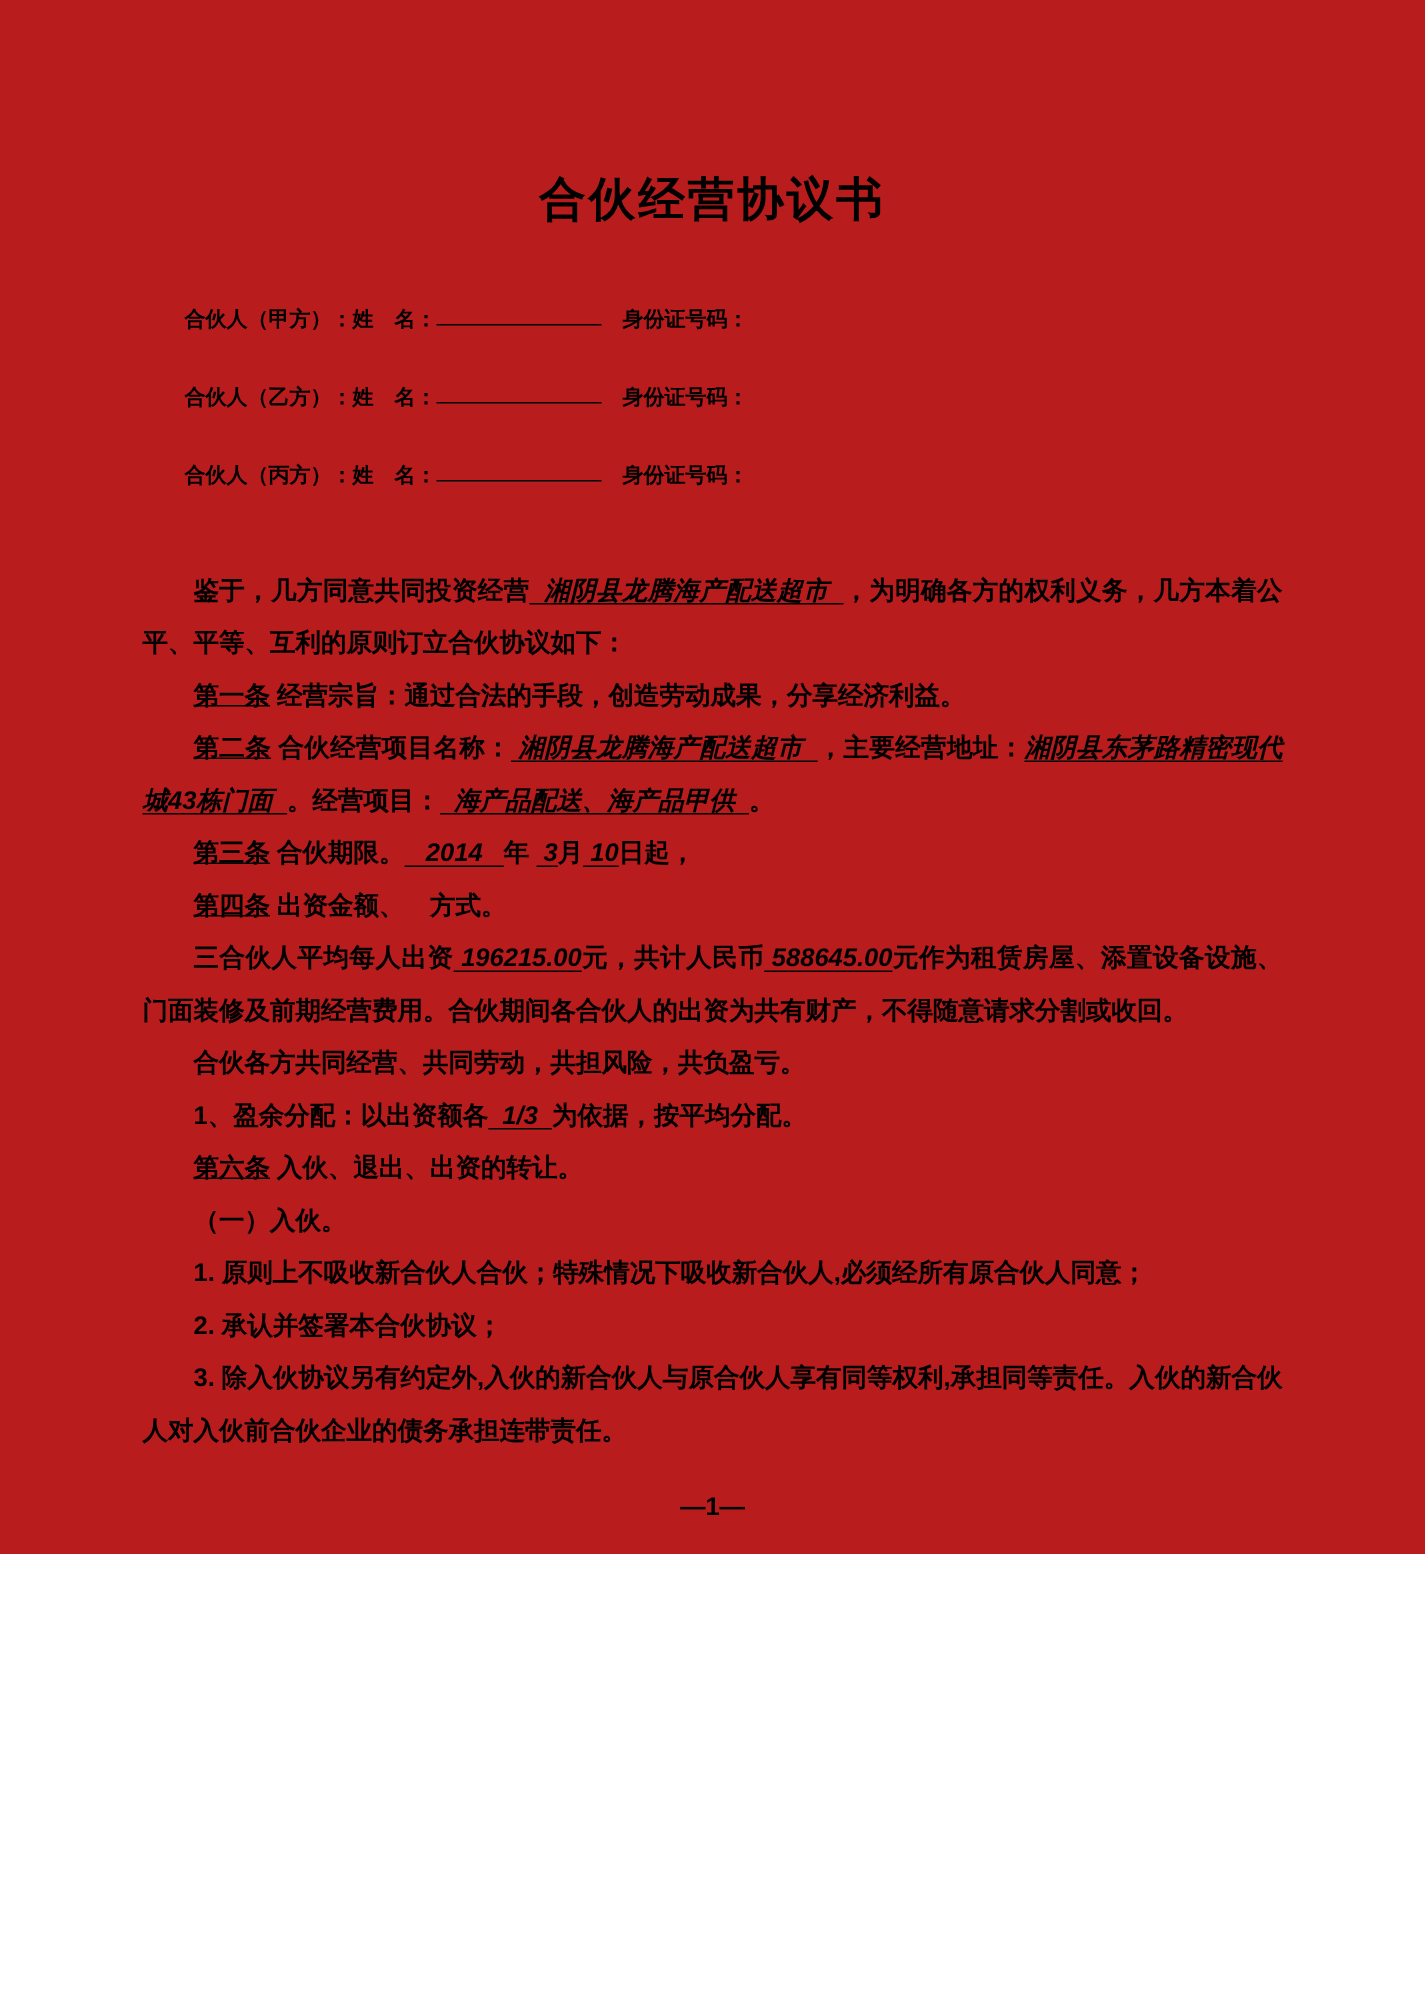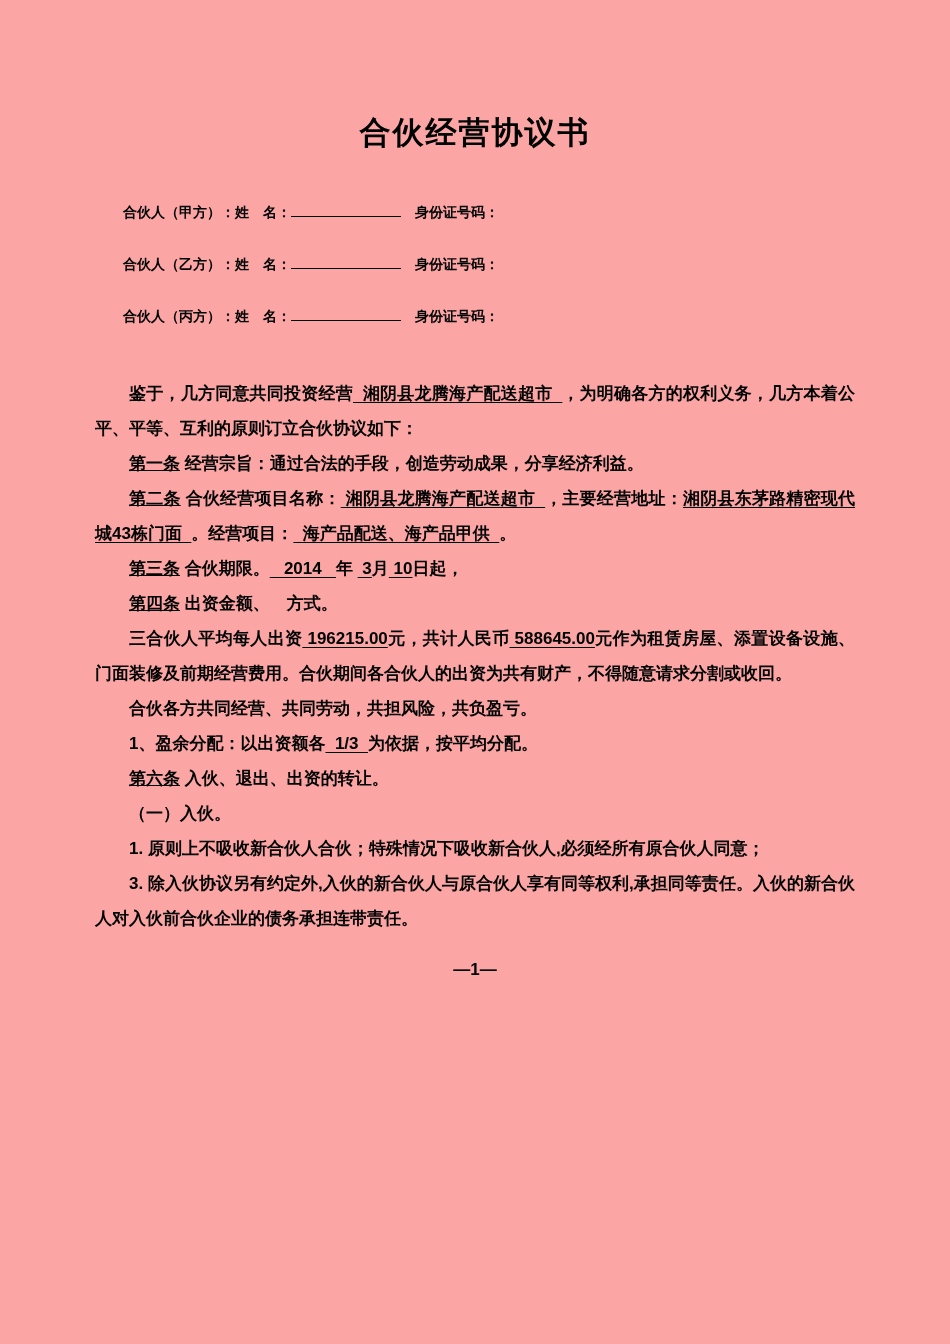--- a/index.html
+++ b/index.html
@@ -1,21 +1,21 @@
 <!DOCTYPE html>
 <html><head>
 <meta charset="utf-8">
 <style>
   html, body { margin: 0; padding: 0; background: #ffffff; }
   .page {
     position: relative;
     width: 950px;
-    height: 1344px;
+    height: 1036px;
     margin: 0 auto;
-    background: #fca5a5;
+    background: #b91c1c;
     box-sizing: border-box;
     padding: 112px 95px 0 95px;
     font-family: "Liberation Sans", sans-serif;
     color: #000000;
     overflow: hidden;
   }
   .doc-title {
     font-size: 31px;
     font-weight: 700;
     text-align: center;
@@ -35,20 +35,21 @@
     font-weight: 600;
     line-height: 35px;
     margin: 0;
     text-indent: 2em;
     text-align: justify;
   }
   .gap-top { margin-top: 46px; }
   .plain { font-style: normal; }
   .strong { font-weight: 700; text-decoration: underline; }
   .fill {
+    font-style: italic;
     font-weight: 700;
     text-decoration: underline;
     text-underline-offset: 3px;
   }
   .blank {
     display: inline-block;
     width: 110px;
     height: 1em;
     border-bottom: 1.5px solid #000;
     vertical-align: baseline;
@@ -73,16 +74,17 @@
       <p class="body"><span class="strong">第一条</span><span class="plain">&nbsp;经营宗旨：通过合法的手段，创造劳动成果，分享经济利益。</span></p>
       <p class="body"><span class="strong">第二条</span><span class="plain">&nbsp;合伙经营项目名称：</span><span class="fill">&nbsp;湘阴县龙腾海产配送超市&nbsp;&nbsp;</span><span class="plain">，主要经营地址：</span><span class="fill">湘阴县东茅路精密现代城43栋门面&nbsp;&nbsp;</span><span class="plain">。经营项目：</span><span class="fill">&nbsp;&nbsp;海产品配送、海产品甲供&nbsp;&nbsp;</span><span class="plain">。</span></p>
       <p class="body"><span class="strong">第三条</span><span class="plain">&nbsp;合伙期限。</span><span class="fill">&nbsp;&nbsp;&nbsp;2014&nbsp;&nbsp;&nbsp;</span><span class="plain">年&nbsp;</span><span class="fill">&nbsp;3</span><span class="plain">月</span><span class="fill">&nbsp;10</span><span class="plain">日起，</span></p>
       <p class="body"><span class="strong">第四条</span><span class="plain">&nbsp;出资金额、　方式。</span></p>
       <p class="body"><span class="plain">三合伙人平均每人出资</span><span class="fill">&nbsp;196215.00</span><span class="plain">元，共计人民币</span><span class="fill">&nbsp;588645.00</span><span class="plain">元作为租赁房屋、添置设备设施、门面装修及前期经营费用。合伙期间各合伙人的出资为共有财产，不得随意请求分割或收回。</span></p>
       <p class="body"><span class="plain">合伙各方共同经营、共同劳动，共担风险，共负盈亏。</span></p>
       <p class="body"><span class="plain">1、盈余分配：以出资额各</span><span class="fill">&nbsp;&nbsp;1/3&nbsp;&nbsp;</span><span class="plain">为依据，按平均分配。</span></p>
       <p class="body"><span class="strong">第六条</span><span class="plain">&nbsp;入伙、退出、出资的转让。</span></p>
       <p class="body"><span class="plain">（一）入伙。</span></p>
       <p class="body"><span class="plain">1.&nbsp;原则上不吸收新合伙人合伙；特殊情况下吸收新合伙人,必须经所有原合伙人同意；</span></p>
+      <p class="body"><span class="plain">2.&nbsp;承认并签署本合伙协议；</span></p>
       <p class="body"><span class="plain">3.&nbsp;除入伙协议另有约定外,入伙的新合伙人与原合伙人享有同等权利,承担同等责任。入伙的新合伙人对入伙前合伙企业的债务承担连带责任。</span></p>
     </div>
   <div class="footer">—1—</div>
 </div>
 
 </body></html>

